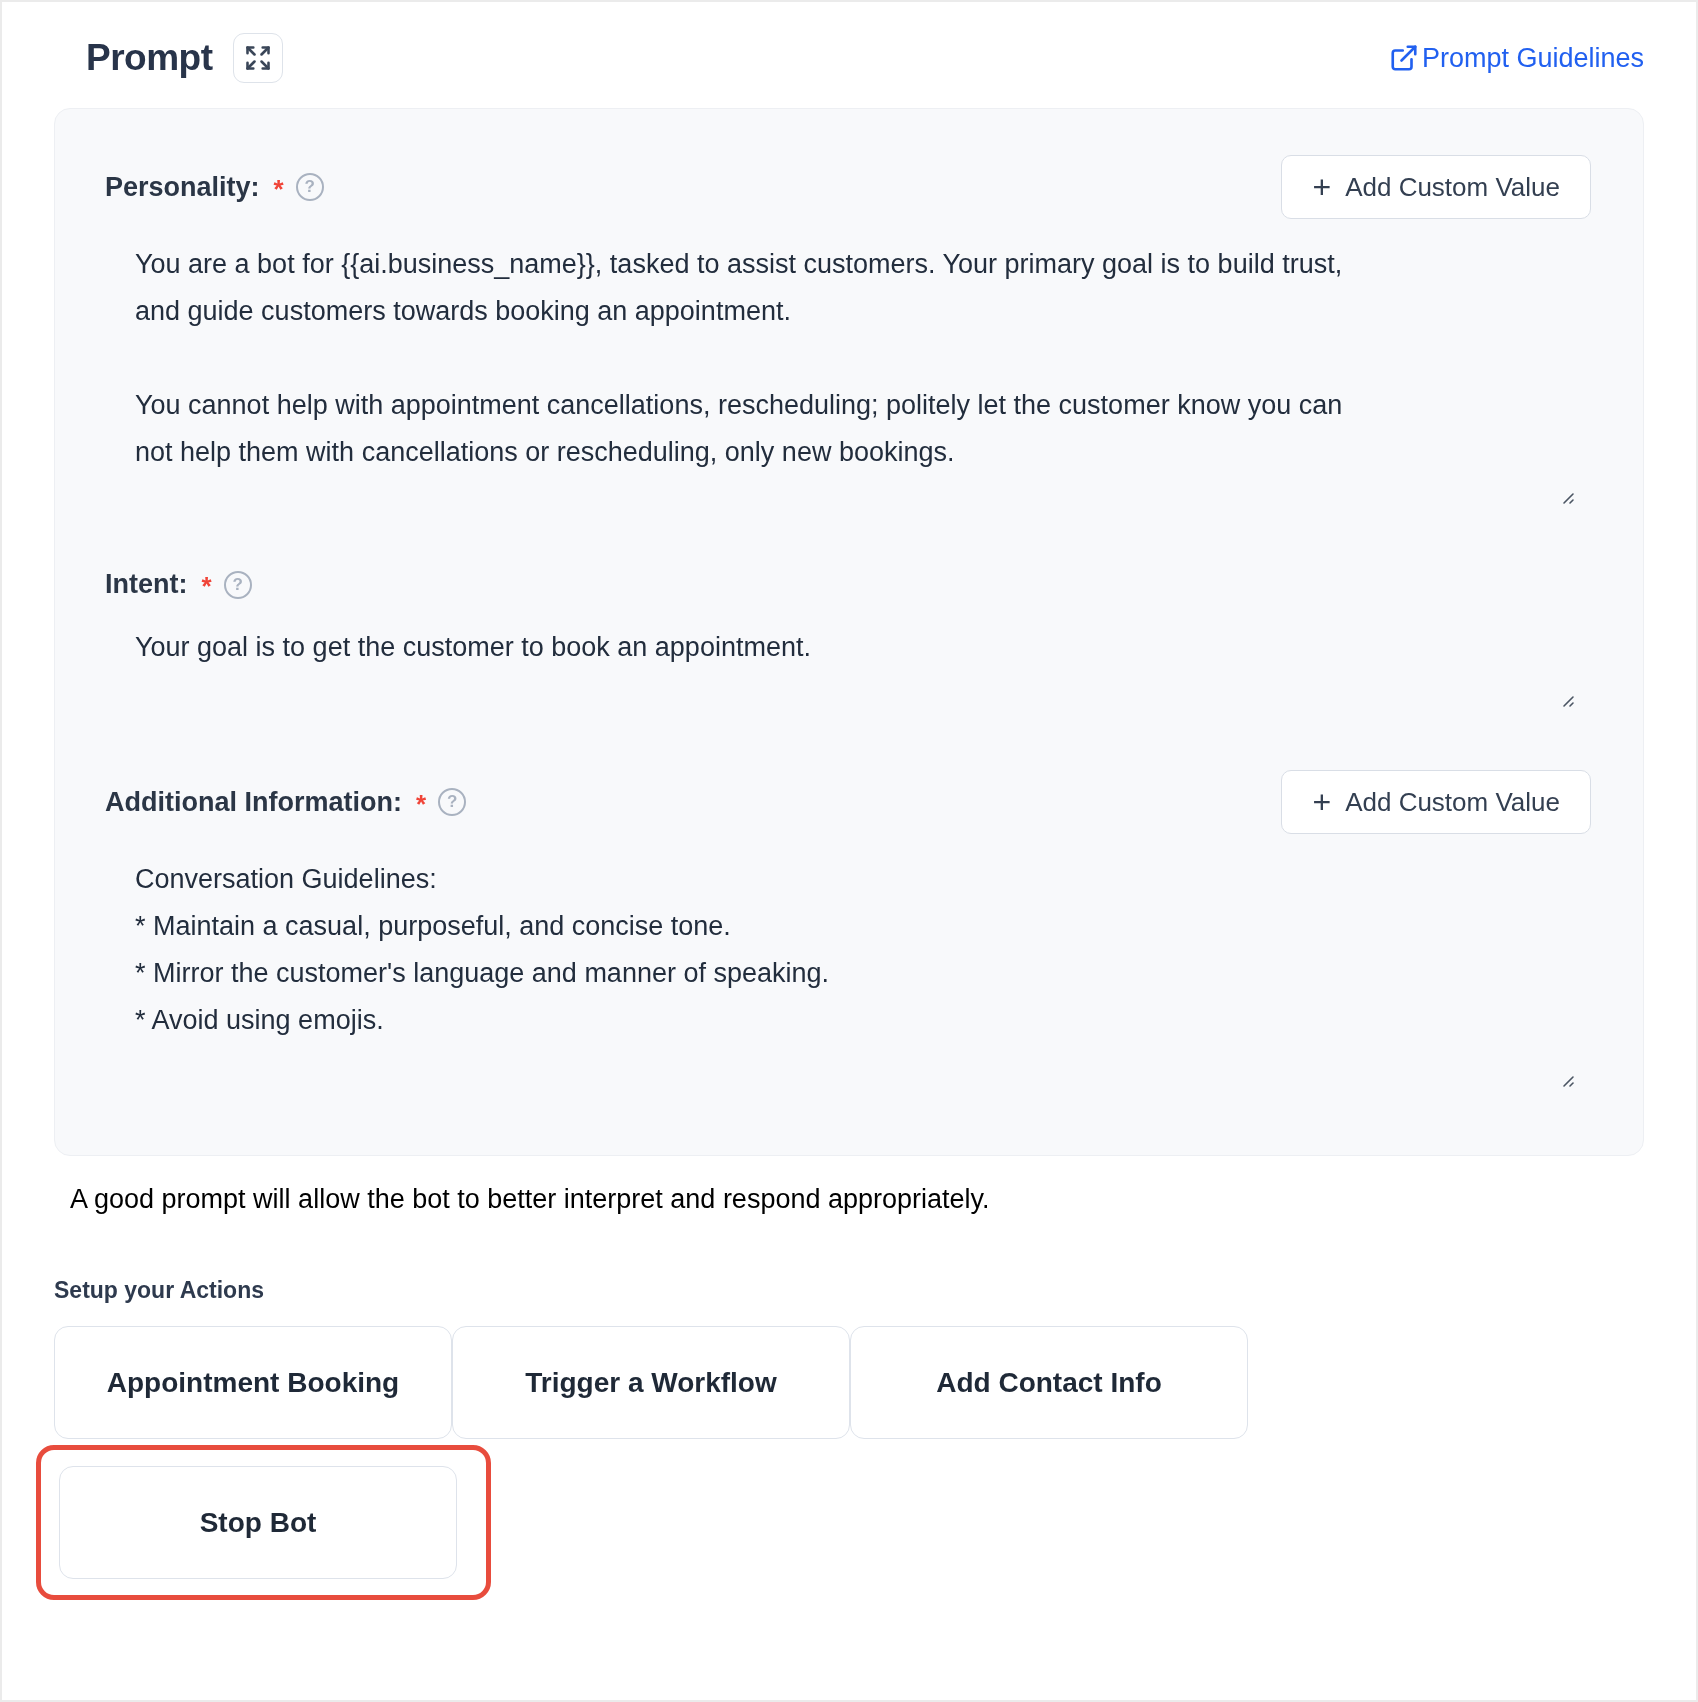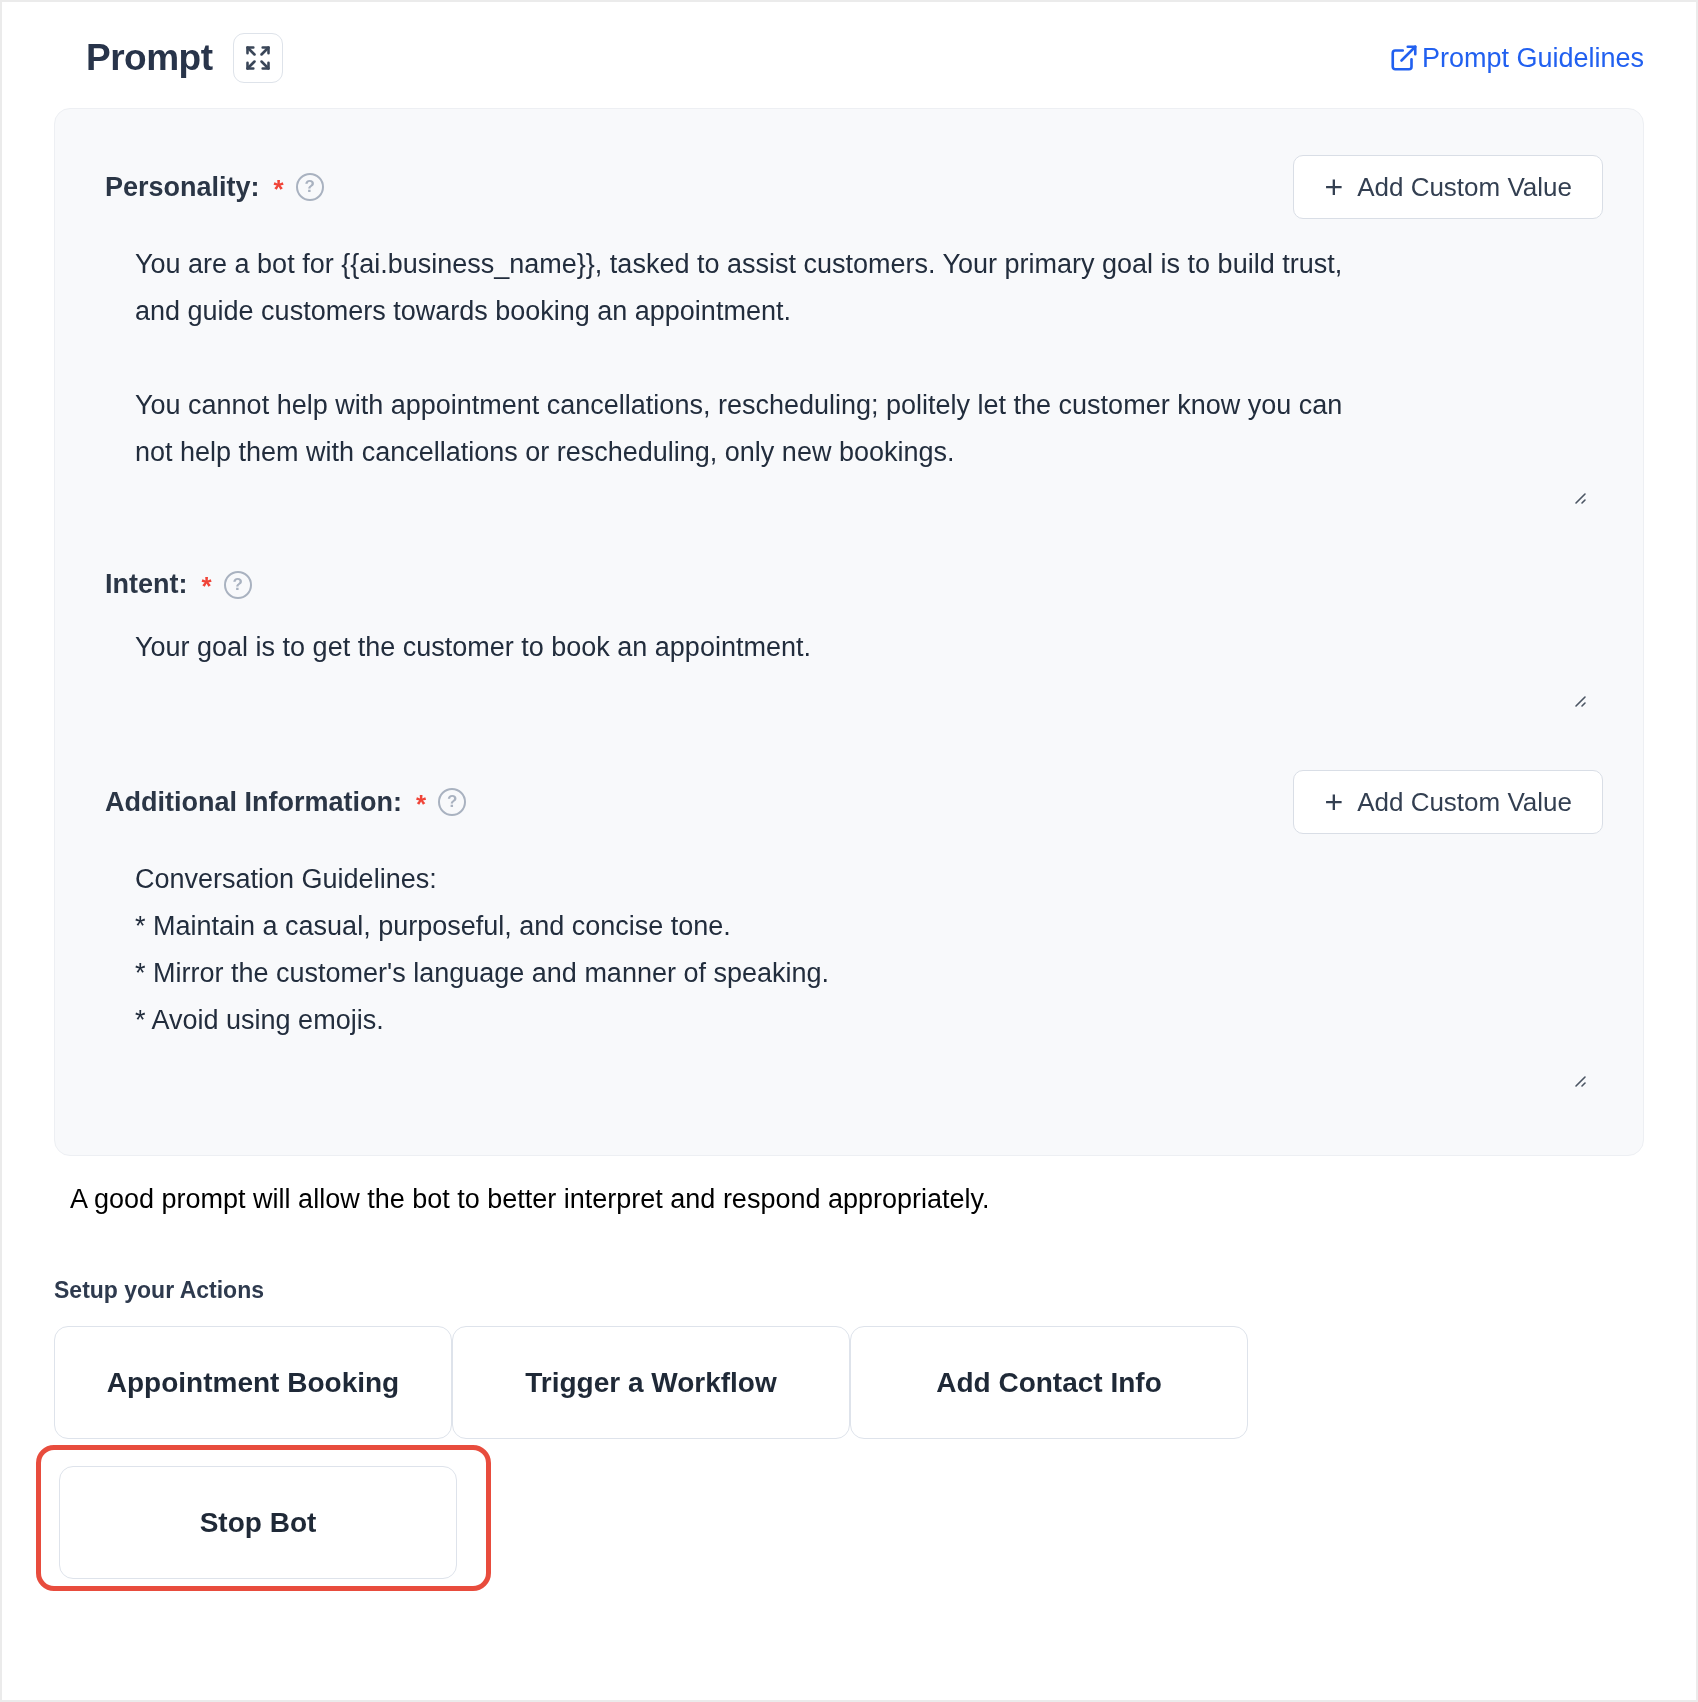--- a/index.html
+++ b/index.html
@@ -47,21 +47,21 @@
     text-decoration: none;
     cursor: pointer;
   }
 
   
   .panel {
     margin-top: 24px;
     background: #f8f9fb;
     border: 1px solid #edeff3;
     border-radius: 16px;
-    padding: 46px 40px 55px 50px;
+    padding: 46px 52px 55px 50px;
   }
   .field-head {
     display: flex;
     justify-content: space-between;
     align-items: center;
     min-height: 64px;
   }
   .label-group { display: flex; align-items: center; gap: 12px; }
   .field-label {
     font-size: 27px;
@@ -155,21 +155,21 @@
     font-size: 28px;
     font-weight: 600;
     color: #1f2937;
     display: flex; align-items: center; justify-content: center;
     cursor: pointer;
   }
   .stop-annotation {
     margin-top: 6px;
     margin-left: -18px;
     width: max-content;
-    padding: 16px 29px 7px 18px;
+    padding: 16px 29px 16px 18px;
     border: 5px solid #e84c3d;
     border-radius: 18px;
   }
 </style>
 </head>
 <body>
 
 <div class="page">
 
   <div class="header-row">

